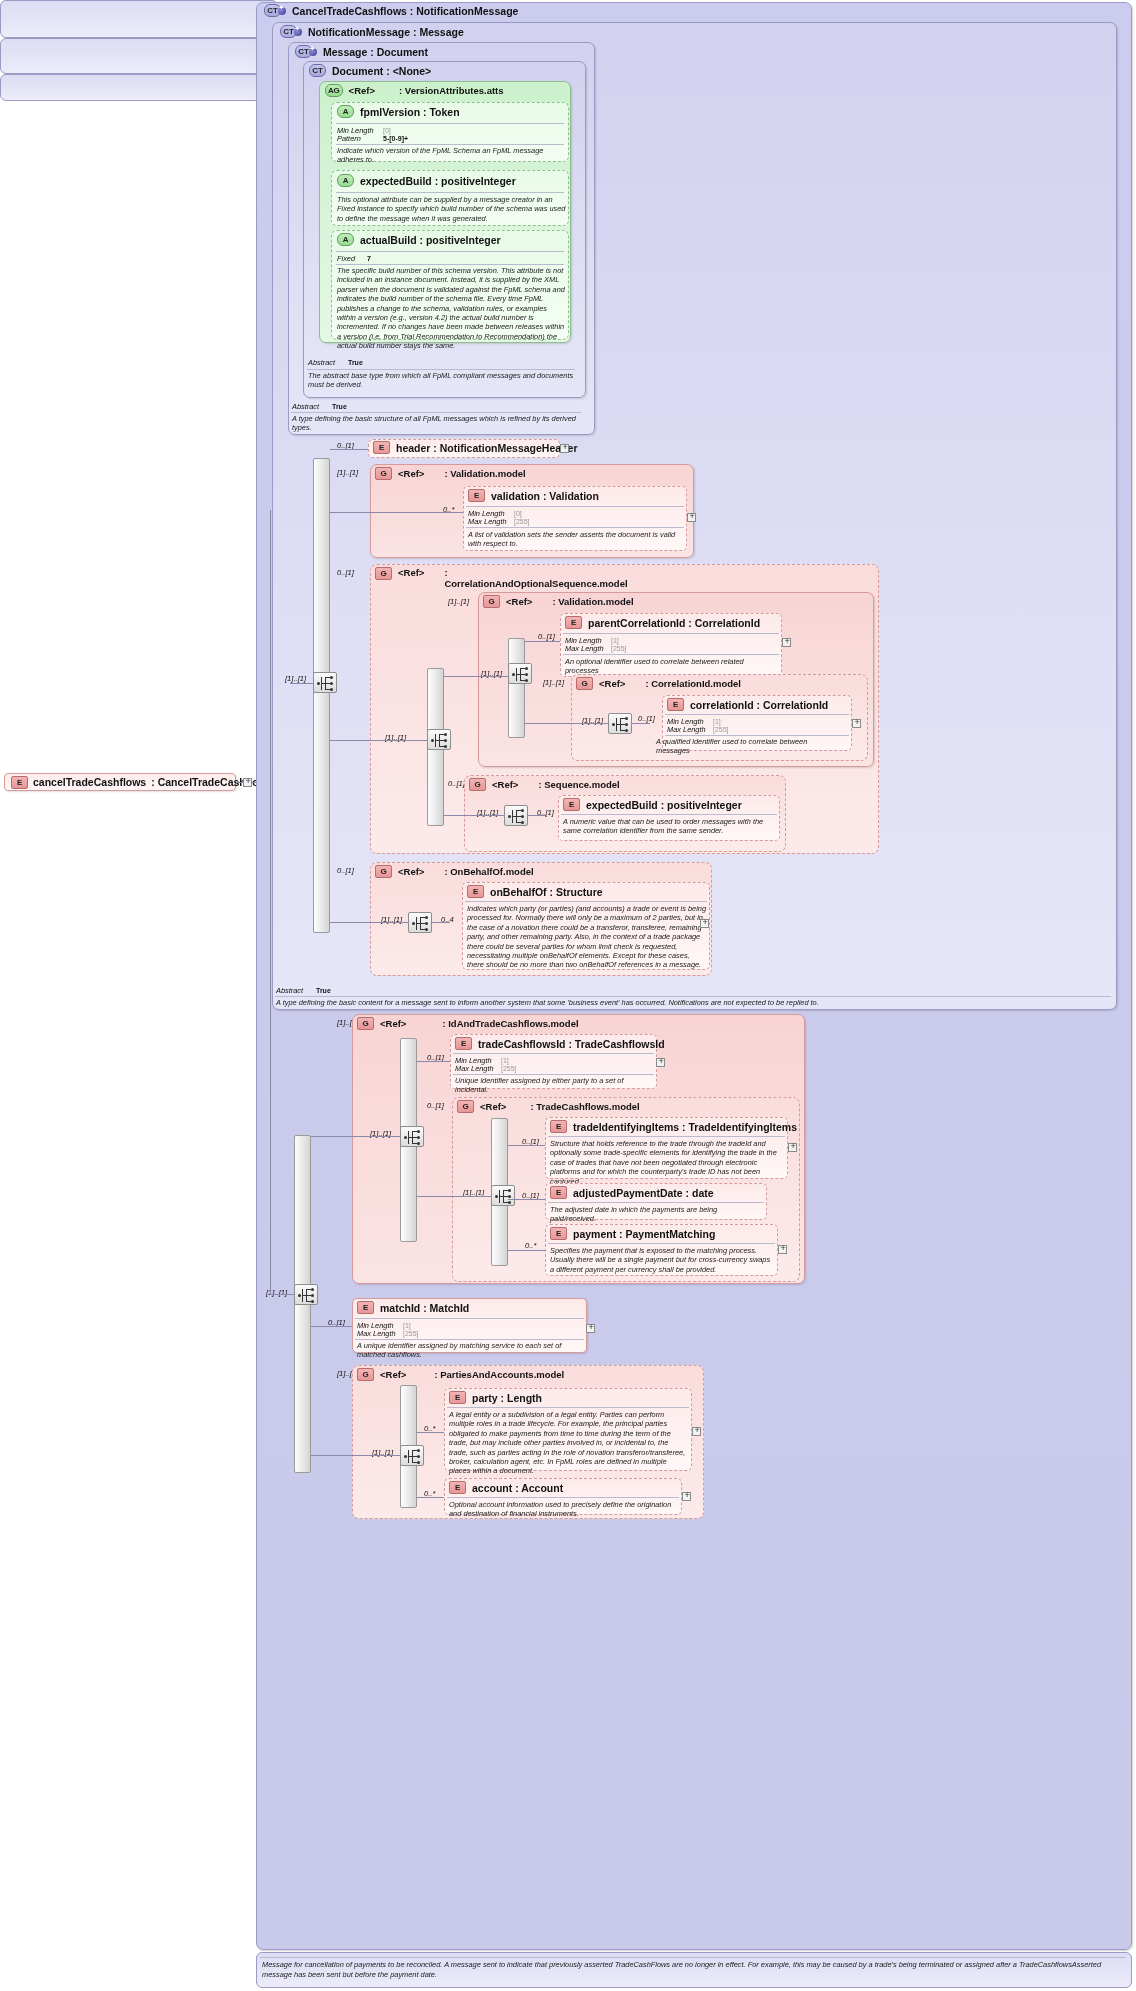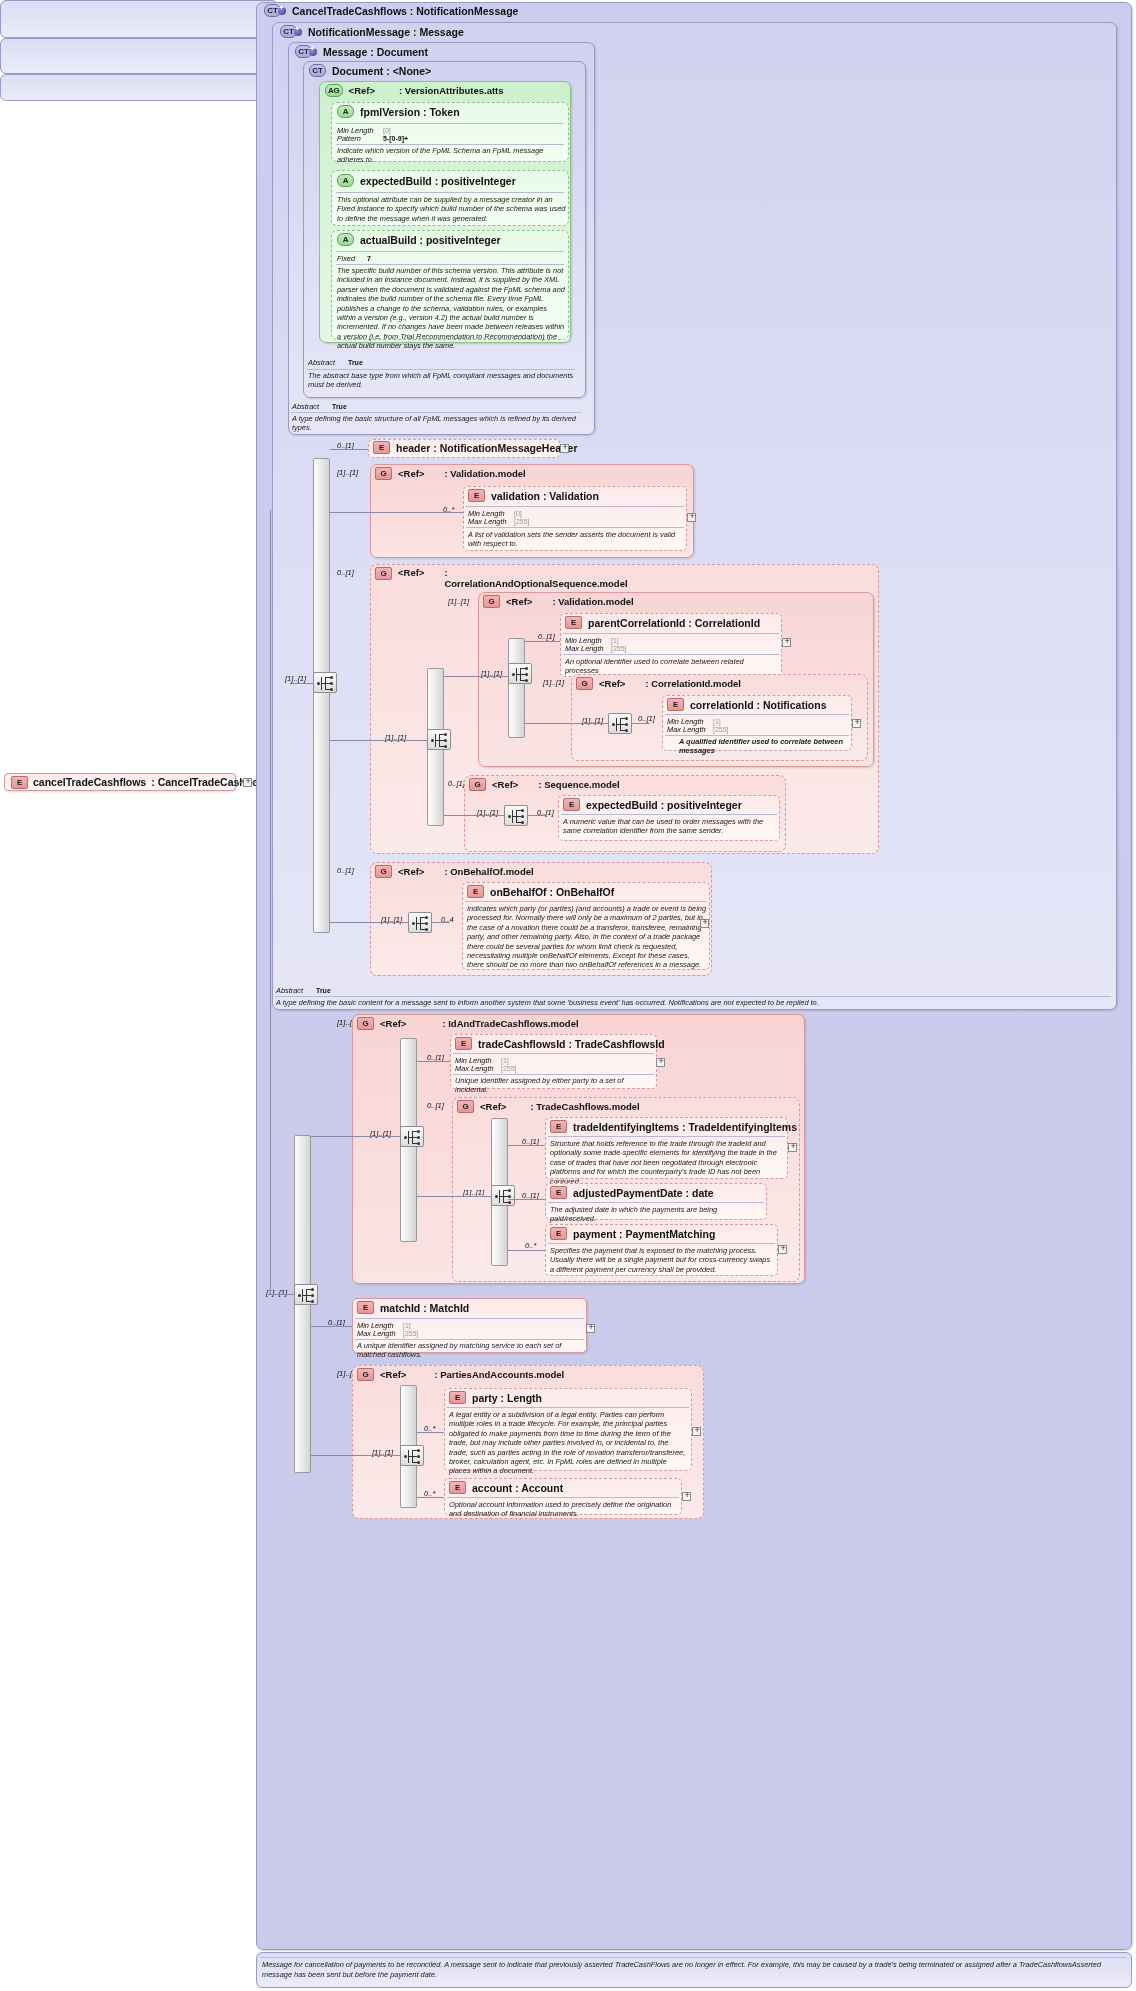--- a/index.html
+++ b/index.html
@@ -444,32 +444,32 @@
     <div class="seq-dot" style="left:16px; top:9px;"></div>
     <div class="seq-dot" style="left:16px; top:15px;"></div>
   </div>
   <div class="card" style="left:582px; top:716px;">[1]..[1]</div>
   <div class="line-h" style="left:525px; top:723px; width:83px;"></div>
   <div class="line-h" style="left:632px; top:723px; width:18px;"></div>
 
   <div class="box e-box" style="left:662px; top:695px; width:190px; height:56px;"></div>
   <div class="title-row" style="left:667px; top:698px;">
     <span class="tag tag-e">E</span>
-    <span class="node-name">correlationId : Notifications</span>
+    <span class="node-name">correlationId : CorrelationId</span>
   </div>
   <div class="hr" style="left:665px; top:714px; width:184px;"></div>
   <div class="card" style="left:638px; top:714px;">0..[1]</div>
   <div class="prop" style="left:667px; top:717px;">
     <span class="k">Min Length</span><span class="v-grey">[1]</span>
   </div>
   <div class="prop" style="left:667px; top:725px;">
     <span class="k">Max Length</span><span class="v-grey">[255]</span>
   </div>
   <div class="hr" style="left:665px; top:735px; width:184px;"></div>
-  <div class="desc" style="left:679px; top:737px; width:182px;font-weight:bold;">A qualified identifier used to correlate between messages</div>
+  <div class="desc" style="left:656px; top:737px; width:182px;">A qualified identifier used to correlate between messages</div>
   <div class="expander" style="left:852px; top:719px;"></div>
 
   <div class="card" style="left:448px; top:779px;">0..[1]</div>
   <div class="box g-box-dash" style="left:464px; top:775px; width:322px; height:77px;"></div>
   <div class="title-row" style="left:469px; top:778px;">
     <span class="tag tag-g">G</span>
     <span class="node-name node-name-sm">&lt;Ref&gt;</span>
     <span class="node-name node-name-sm" style="margin-left:14px;">: Sequence.model</span>
   </div>
   <div class="seq-icon" style="left:504px; top:805px;">
@@ -516,21 +516,21 @@
     <div class="seq-dot" style="left:16px; top:9px;"></div>
     <div class="seq-dot" style="left:16px; top:15px;"></div>
   </div>
   <div class="card" style="left:381px; top:915px;">[1]..[1]</div>
   <div class="line-h" style="left:330px; top:922px; width:78px;"></div>
   <div class="line-h" style="left:432px; top:922px; width:18px;"></div>
 
   <div class="box e-box" style="left:462px; top:882px; width:248px; height:88px;"></div>
   <div class="title-row" style="left:467px; top:885px;">
     <span class="tag tag-e">E</span>
-    <span class="node-name">onBehalfOf : OnBehalfOf</span>
+    <span class="node-name">onBehalfOf : Structure</span>
   </div>
   <div class="hr" style="left:465px; top:901px; width:242px;"></div>
   <div class="card" style="left:441px; top:915px;">0..4</div>
   <div class="desc" style="left:467px; top:904px; width:240px;">Indicates which party (or parties) (and accounts) a trade or event is being processed for. Normally there will only be a maximum of 2 parties, but in the case of a novation there could be a transferor, transferee, remaining party, and other remaining party. Also, in the context of a trade package there could be several parties for whom limit check is requested, necessitating multiple onBehalfOf elements. Except for these cases, there should be no more than two onBehalfOf references in a message.</div>
   <div class="expander" style="left:700px; top:919px;"></div>
 
   <div class="plain-panel" style="left:272px; top:983px; width:844px; height:27px;"></div>
   <div class="prop" style="left:276px; top:986px;">
     <span class="k" style="width:40px;">Abstract</span><span class="v">True</span>
   </div>

